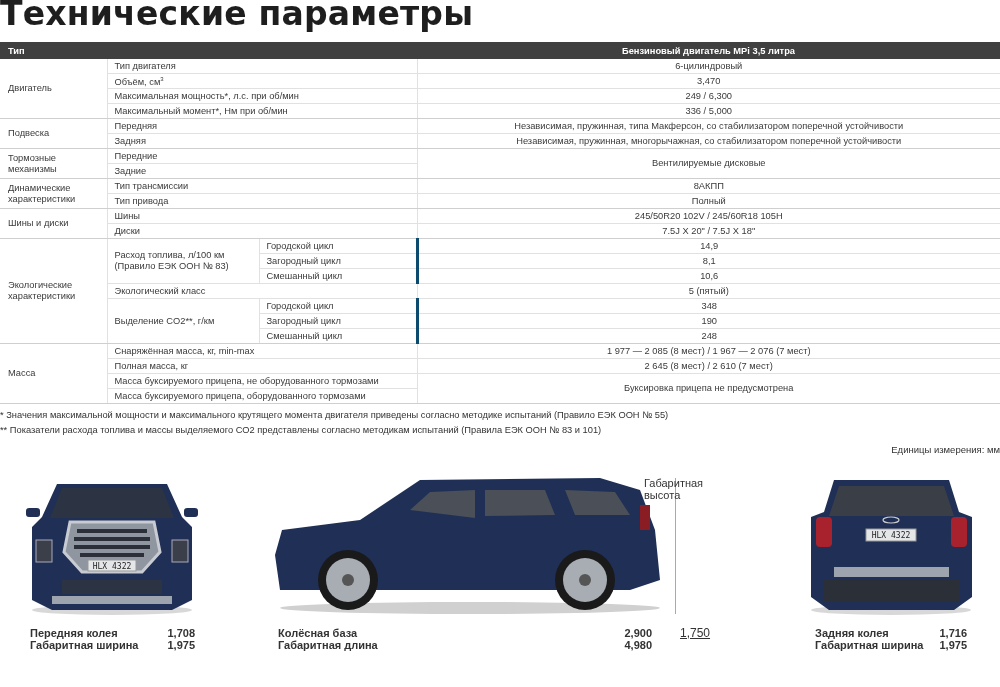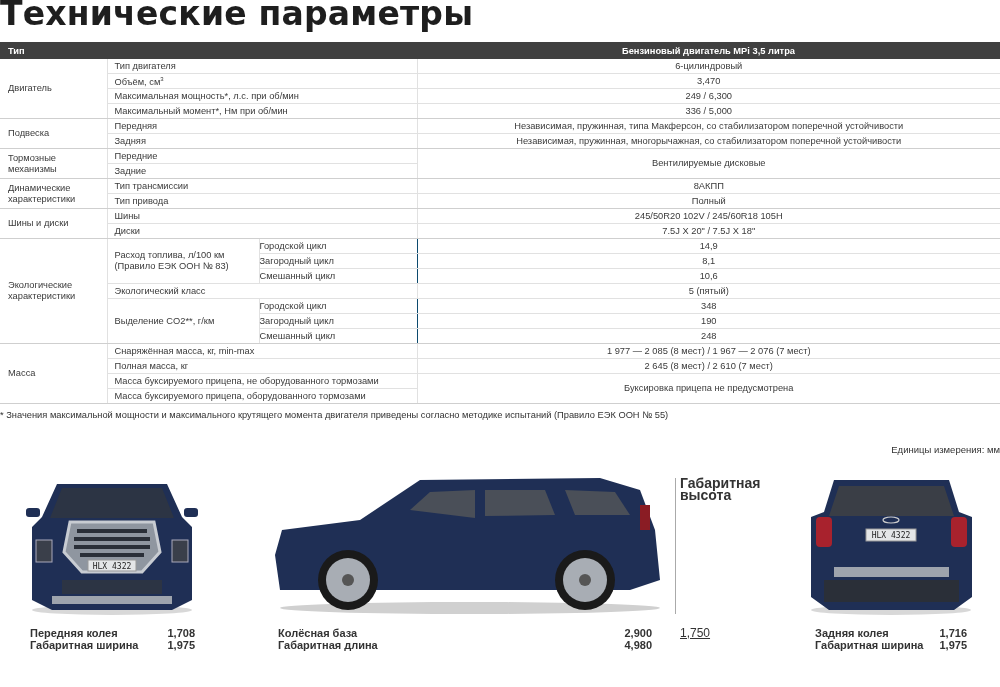--- a/index.html
+++ b/index.html
@@ -21,31 +21,31 @@
     background: #404040; color: #ffffff; font-weight: bold; height: 17px;
     padding: 0 0 0 8px; text-align: left; font-size: 9.3px;
   }
   table.spec th.val { text-align: center; padding: 0; }
   table.spec td {
     height: 14px; padding: 0 0 0 0; border-bottom: 1px solid #e1e1e1;
     vertical-align: middle; line-height: 11px;
   }
   table.spec td.cat { padding-left: 8px; border-right: 1px solid #e1e1e1; border-bottom: 1px solid #cfcfcf; }
   table.spec td.lab { padding-left: 7px; border-right: 1px solid #e1e1e1; }
-  table.spec td.sub { border-right: 1px solid #0c4a6e; }
+  table.spec td.sub { padding-left: 7px; border-right: 3px solid #0c4a6e; }
   table.spec td.v { text-align: center; }
   table.spec tr.grpend td { border-bottom: 1px solid #cfcfcf; }
   sup { font-size: 6px; vertical-align: 4px; }
   .notes { position: absolute; left: 0; top: 408px; font-size: 9.3px; line-height: 15px; color: #333; }
   .units { position: absolute; right: 0; top: 444px; font-size: 9.5px; color: #333; text-align: right; }
   .car { position: absolute; }
   .dim { position: absolute; font-size: 11px; color: #333; line-height: 12px; font-weight: bold; }
   .dim .row { display: flex; justify-content: space-between; }
   .hline { position: absolute; left: 675px; top: 478px; width: 1px; height: 136px; background: #aaa; }
-  .hlabel { position: absolute; left: 680px; top: 477px; font-size: 14px; line-height: 12px; color: #333; font-weight: bold; }
+  .hlabel { position: absolute; left: 644px; top: 477px; font-size: 11px; line-height: 12px; color: #333; }
   .hval { position: absolute; left: 680px; top: 626px; font-size: 12px; color: #333; text-decoration: underline; }
   .page { position: absolute; right: 2px; top: 692px; font-size: 9.5px; color: #333; }
 </style>
 </head>
 <body>
 
 <h1 class="title">Технические параметры</h1>
 
 <table class="spec">
   <colgroup>
@@ -163,20 +163,21 @@
     <td class="v" rowspan="2" style="border-bottom:1px solid #cfcfcf">Буксировка прицепа не предусмотрена</td>
   </tr>
   <tr class="grpend">
     <td class="lab" colspan="2">Масса буксируемого прицепа, оборудованного тормозами</td>
   </tr>
 </tbody>
   </table>
 
 <div class="notes">
   <div>* Значения максимальной мощности и максимального крутящего момента двигателя приведены согласно методике испытаний (Правило ЕЭК ООН № 55)</div>
+  <div>** Показатели расхода топлива и массы выделяемого CO2 представлены согласно методикам испытаний (Правила ЕЭК ООН № 83 и 101)</div>
 </div>
 
 <div class="units">Единицы измерения: мм</div>
 
 <svg class="car" style="left:22px; top:472px" width="180" height="145" viewBox="0 0 180 145">
   <ellipse cx="90" cy="138" rx="80" ry="5" fill="#d8d8d8"></ellipse>
   <path d="M35 12 L145 12 L160 45 L170 55 L170 128 L150 138 L30 138 L10 128 L10 55 L20 45 Z" fill="#1f2f55"></path>
   <path d="M40 16 L140 16 L152 46 L28 46 Z" fill="#2c3444"></path>
   <rect x="4" y="36" width="14" height="9" rx="3" fill="#1f2f55"></rect>
   <rect x="162" y="36" width="14" height="9" rx="3" fill="#1f2f55"></rect>

